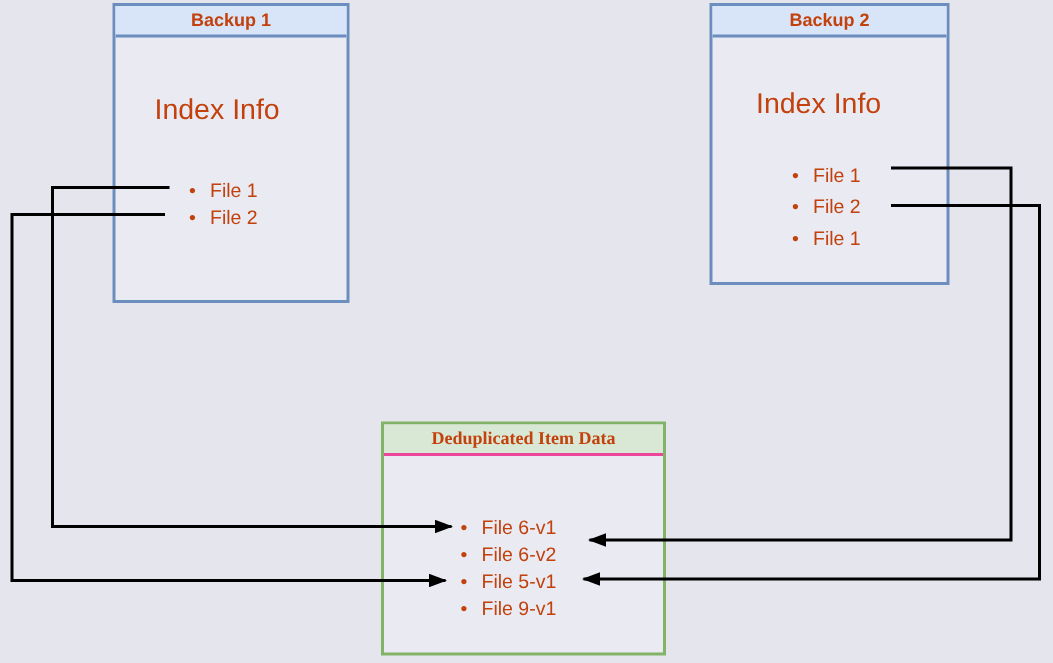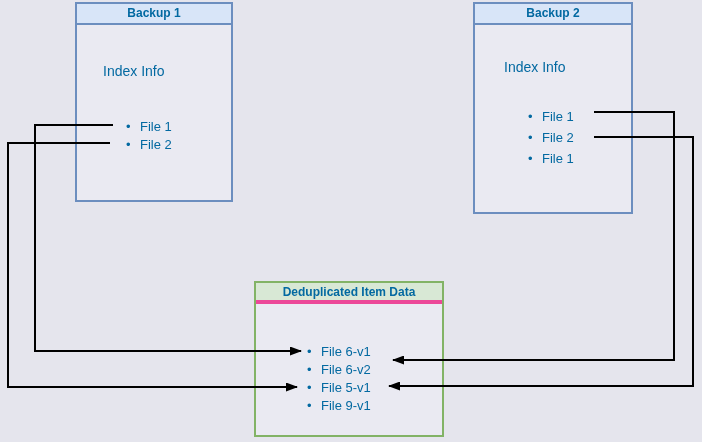--- a/index.html
+++ b/index.html
@@ -2,65 +2,65 @@
 <html><head>
 <meta charset="utf-8">
 <style>
   html, body { margin: 0; padding: 0; }
   .canvas {
     position: relative;
     width: 702px;
     height: 442px;
     background: #e5e5ed;
     font-family: "Liberation Sans", sans-serif;
-    color: #0369a1;
+    color: #c2410c;
     overflow: hidden;
   }
   .node {
     position: absolute;
     box-sizing: border-box;
     background: #eaeaf2;
   }
   .node.blue  { border: 2px solid #6c8ebf; }
   .node.green { border: 2px solid #82b366; }
   .node-header {
     box-sizing: border-box;
     height: 21px;
     line-height: 19px;
     text-align: center;
     font-size: 12px;
     font-weight: bold;
     white-space: nowrap;
   }
   .blue  .node-header { background: #d8e5f8; border-bottom: 2px solid #6c8ebf; }
-  .green .node-header { background: #d8e8d5; border-bottom: 4px solid #ec4899; }
+  .green .node-header { background: #d8e8d5; border-bottom: 2px solid #ec4899; font-family: Liberation Serif, serif; }
   .section-label {
     position: absolute;
-    font-size: 14px;
+    font-size: 19px;
     white-space: nowrap;
   }
   ul.file-list {
     position: absolute;
     margin: 0;
     padding: 0;
     list-style: none;
     font-size: 13px;
   }
   ul.file-list li { white-space: nowrap; }
   ul.file-list li .bullet {
     display: inline-block;
     width: 14px;
     font-size: 13px;
   }
   #backup1 { left: 75px;  top: 2px;   width: 158px; height: 200px; }
   #backup1 .section-label { left: 26px; top: 59px; }
   #backup1 ul.file-list   { left: 49px; top: 114px; }
   #backup1 ul.file-list li { height: 18px; line-height: 18px; }
 
-  #backup2 { left: 473px; top: 2px;   width: 160px; height: 212px; }
+  #backup2 { left: 473px; top: 2px;   width: 160px; height: 188px; }
   #backup2 .section-label { left: 29px; top: 55px; }
   #backup2 ul.file-list   { left: 53px; top: 102px; }
   #backup2 ul.file-list li { height: 21px; line-height: 21px; }
 
   #dedup   { left: 254px; top: 281px; width: 190px; height: 156px; }
   #dedup ul.file-list     { left: 51px; top: 60px; }
   #dedup ul.file-list li  { height: 18px; line-height: 18px; }
 
   svg.connections {
     position: absolute;

